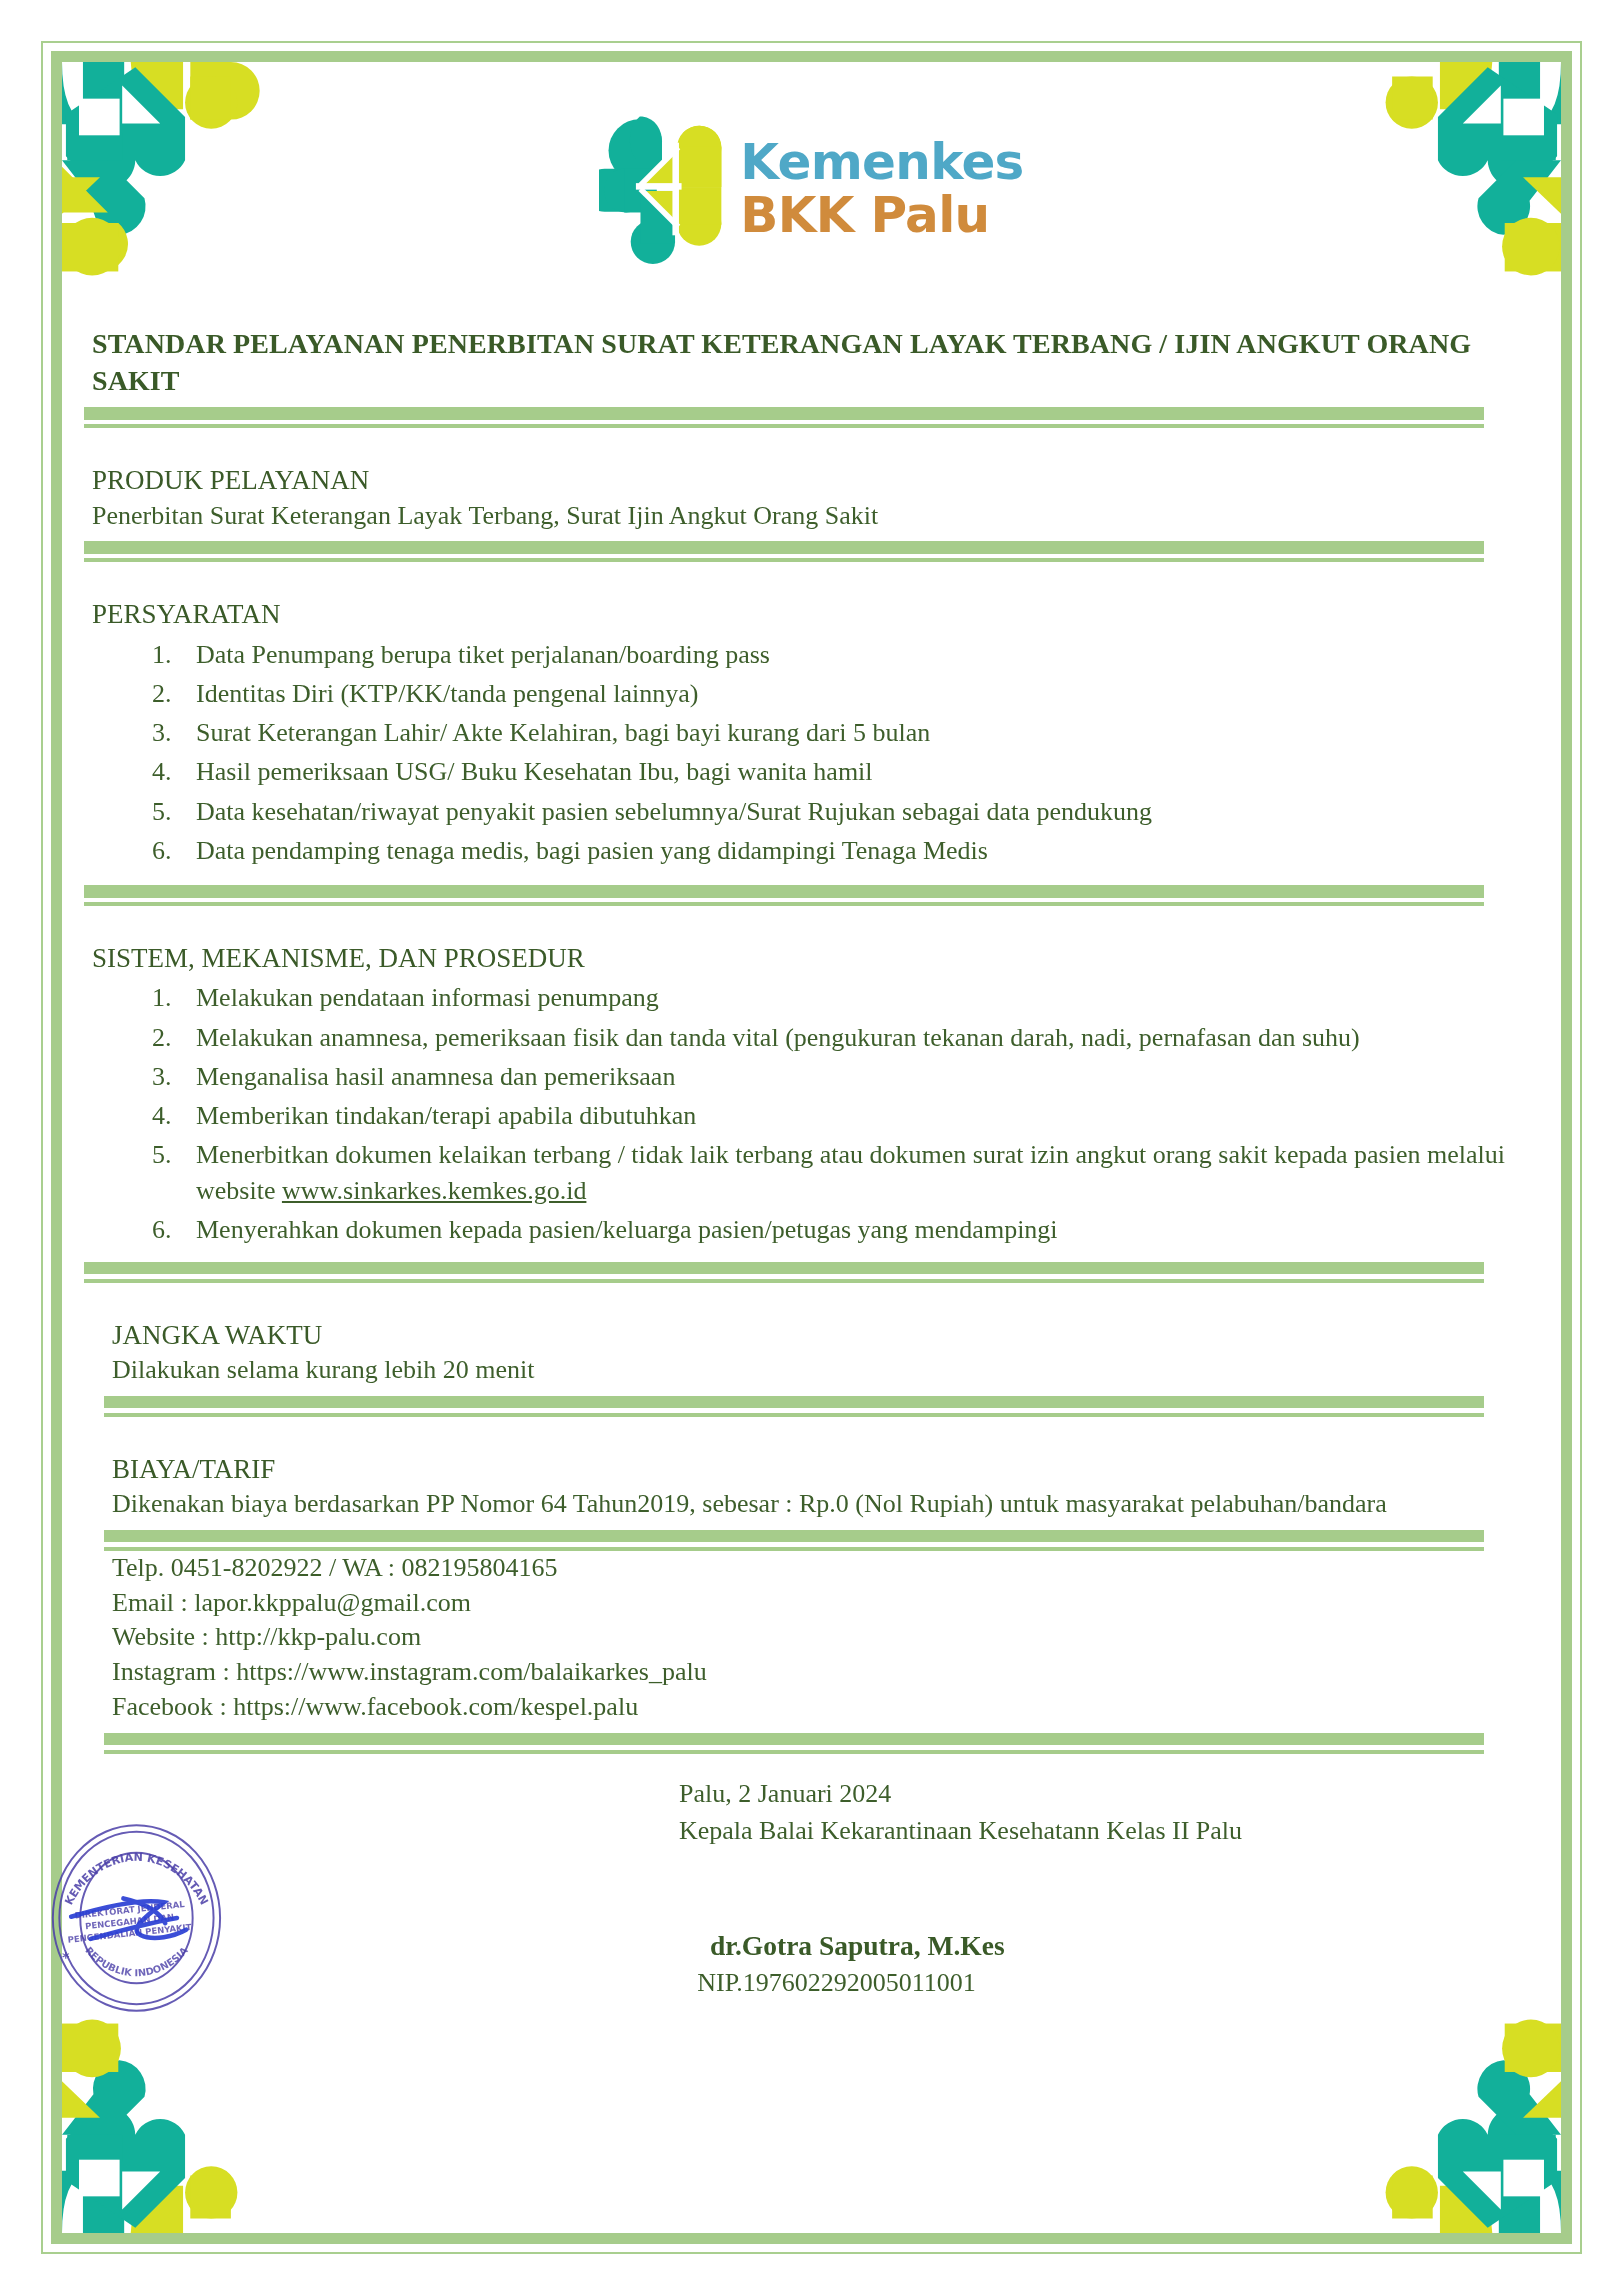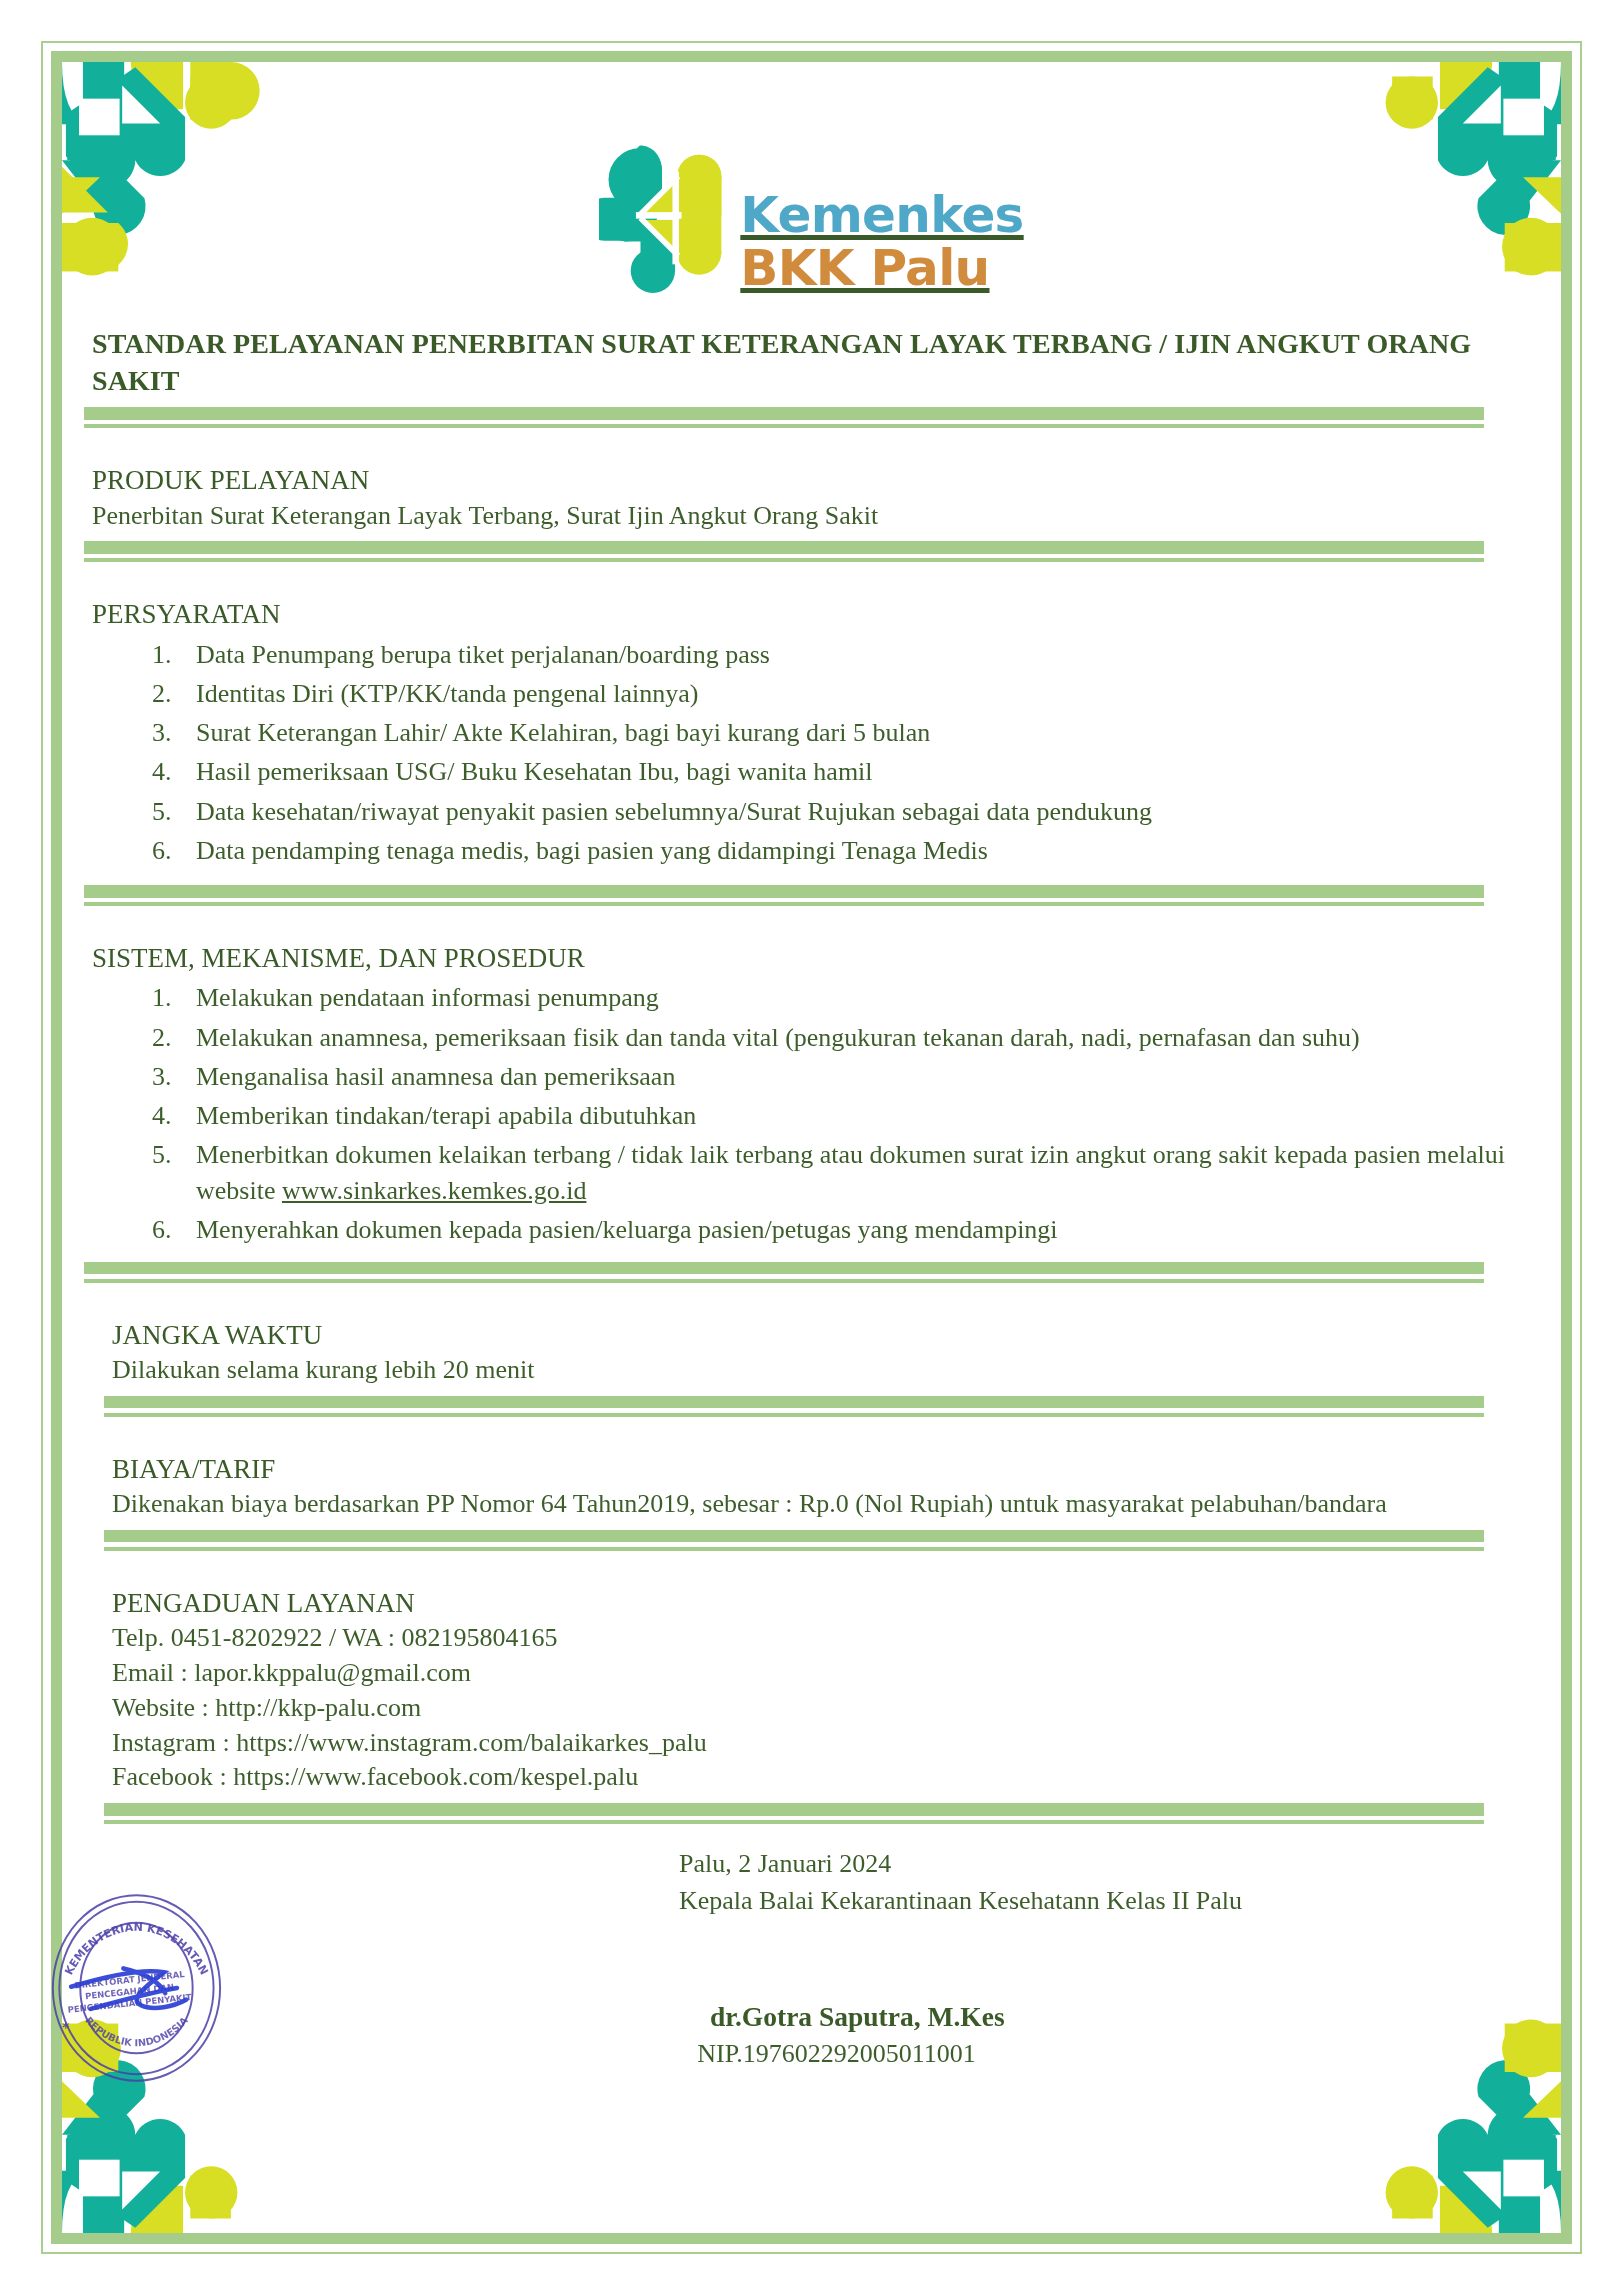--- a/index.html
+++ b/index.html
@@ -40,22 +40,21 @@
   .content{
     position:absolute;
     left:71px; top:71px; right:71px; bottom:71px;
     padding:0;
   }
 
   .logo-wrap{
     position:absolute;
     left:0; right:0; top:13px;
     height:209px;
-    display:flex; align-items:flex-end; justify-content:center;
-    text-decoration:underline;
+    display:flex; align-items:center; justify-content:center;
   }
   .logo-mark{ width:141px; height:150px; flex:0 0 auto; }
   .logo-text{ display:flex; flex-direction:column; line-height:1.0; }
   .logo-line1{
     font-family:"DejaVu Sans", sans-serif;
     font-size:50px; font-weight:600; color:#4fa8c7; letter-spacing:-0.7px;
   }
   .logo-line2{
     font-family:"DejaVu Sans", sans-serif;
     font-size:50px; font-weight:600; color:#d08b3c; letter-spacing:-0.7px;
@@ -338,21 +337,20 @@
         <div class="sec-head gap-top">BIAYA/TARIF</div>
         <div class="sec-para">Dikenakan biaya berdasarkan PP Nomor 64 Tahun2019, sebesar : Rp.0 (Nol Rupiah) untuk masyarakat pelabuhan/bandara</div>
       </div>
       <div class="rule" style="margin-left:33px;width:1380px;">
         <div class="bar"></div>
           <div class="gap"></div>
           <div class="thin"></div>
       </div>
 
       <div class="section indent">
-        <div class="sec-head gap-top">PENGADUAN LAYANAN</div>
         <div class="sec-para">Telp. 0451-8202922 / WA : 082195804165</div>
         <div class="sec-para">Email : lapor.kkppalu@gmail.com</div>
         <div class="sec-para">Website : http://kkp-palu.com</div>
         <div class="sec-para">Instagram : https://www.instagram.com/balaikarkes_palu</div>
         <div class="sec-para">Facebook : https://www.facebook.com/kespel.palu</div>
       </div>
       <div class="rule" style="margin-left:33px;width:1380px;">
         <div class="bar"></div>
           <div class="gap"></div>
           <div class="thin"></div>

